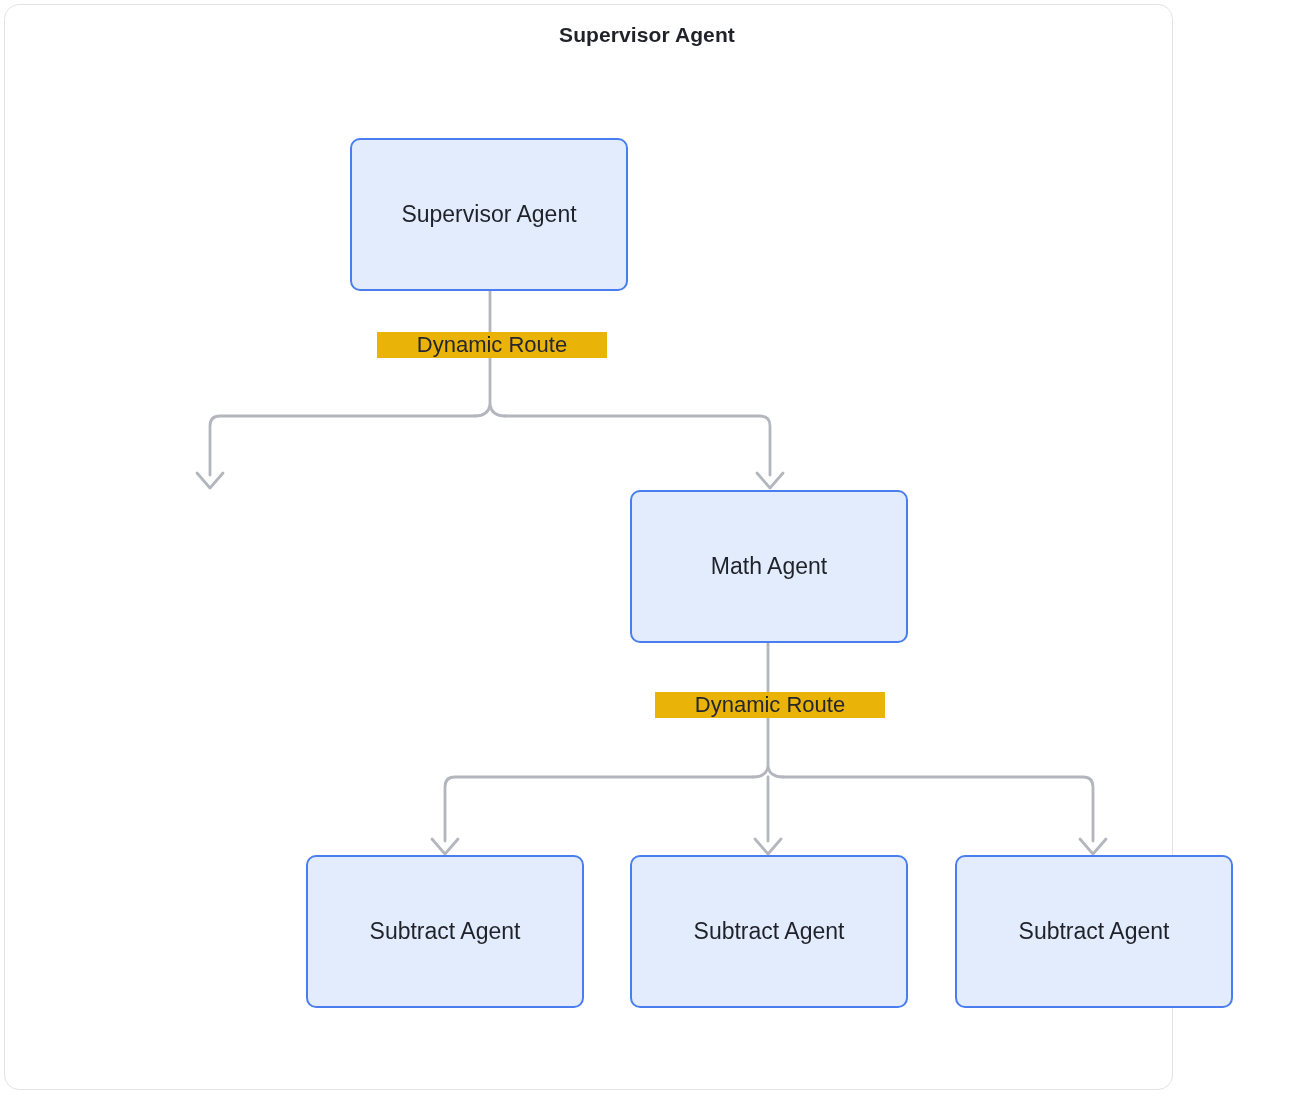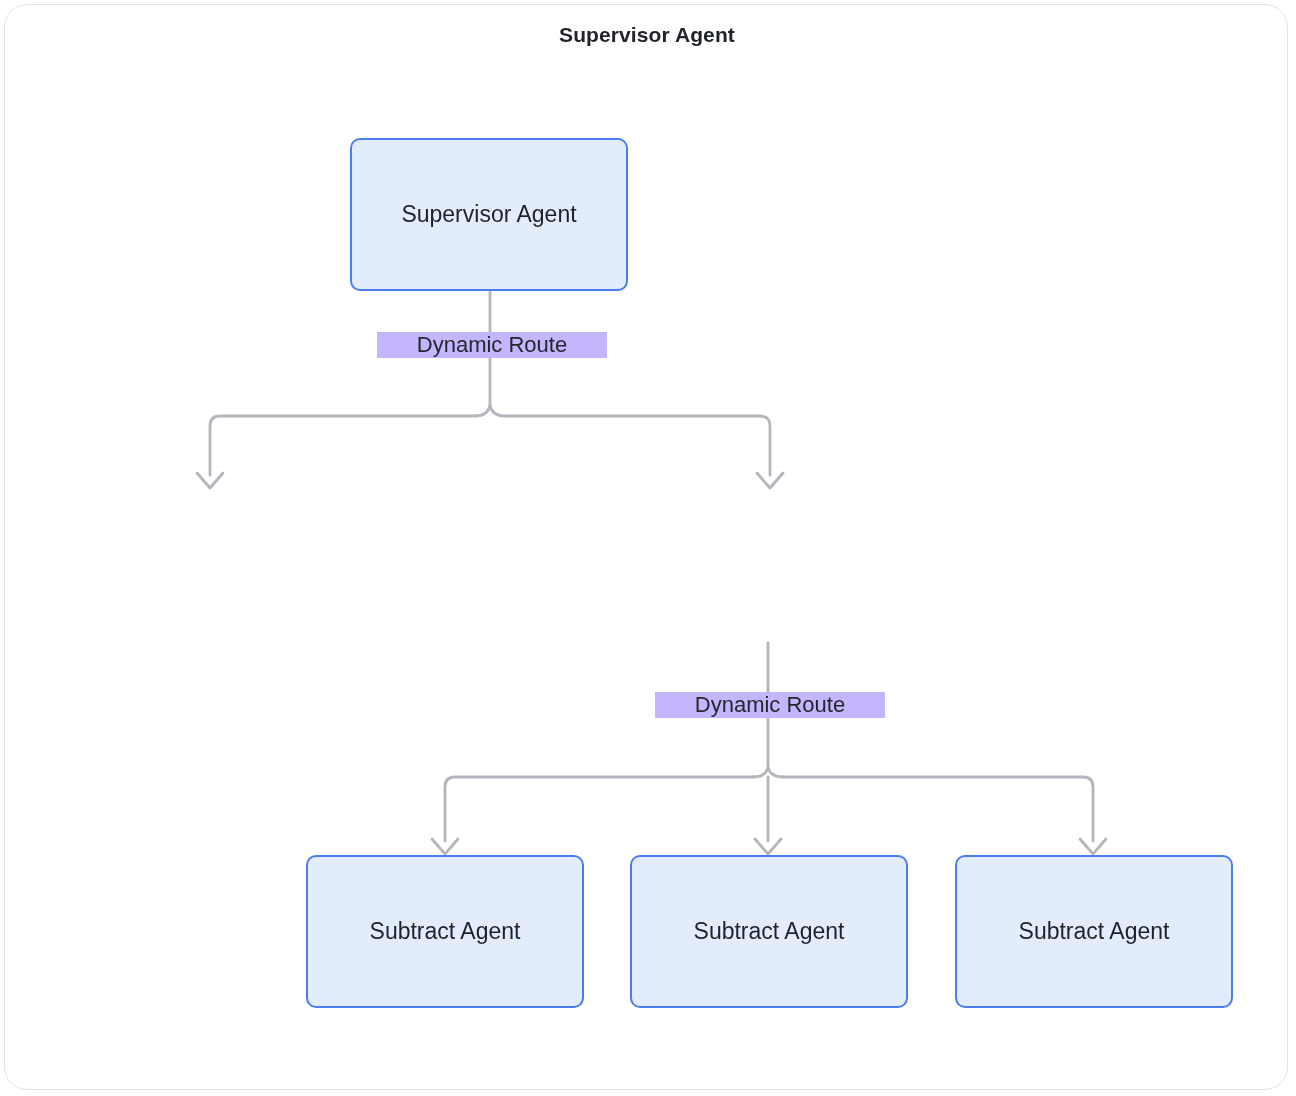--- a/index.html
+++ b/index.html
@@ -13,25 +13,25 @@
     width: 1296px;
     height: 1096px;
     overflow: hidden;
     background: #ffffff;
   }
   
   #diagram-container {
     position: absolute;
     left: 4px;
     top: 4px;
-    width: 1284px;
+    width: 1169px;
     height: 1086px;
     box-sizing: border-box;
     border: 1.5px solid #e2e3e7;
-    border-radius: 23px;
+    border-radius: 15px;
     background: #ffffff;
   }
   #diagram-title {
     position: absolute;
     left: 0;
     top: 18px;
     width: 1284px;
     text-align: center;
     font-size: 21px;
     font-weight: bold;
@@ -57,21 +57,21 @@
     align-items: center;
     justify-content: center;
     color: #1f2229;
     font-size: 23px;
     font-family: "Liberation Sans", sans-serif;
     line-height: 1.2;
     text-align: center;
   }
   .edge-label {
     position: absolute;
-    background: #c4b5fd;
+    background: #eab308;
     color: #24272e;
     font-size: 22px;
     font-family: "Liberation Sans", sans-serif;
     white-space: nowrap;
     padding: 0 2px;
     text-align: center;
   }
 </style>
 </head>
 <body>
@@ -112,20 +112,23 @@
 
     <div class="edge-label" style="left:372px; top:327px; width:226px;">Dynamic Route</div>
 
     <div class="edge-label" style="left:650px; top:687px; width:226px;">Dynamic Route</div>
 
     <div class="node" style="left:345px; top:133px; width:278px; height:153px;">
       <span>Supervisor Agent</span>
     </div>
 
 
+    <div class="node" style="left:625px; top:485px; width:278px; height:153px;">
+      <span>Math Agent</span>
+    </div>
 
     <div class="node" style="left:301px; top:850px; width:278px; height:153px;">
       <span>Subtract Agent</span>
     </div>
 
     <div class="node" style="left:625px; top:850px; width:278px; height:153px;">
       <span>Subtract Agent</span>
     </div>
 
     <div class="node" style="left:950px; top:850px; width:278px; height:153px;">

